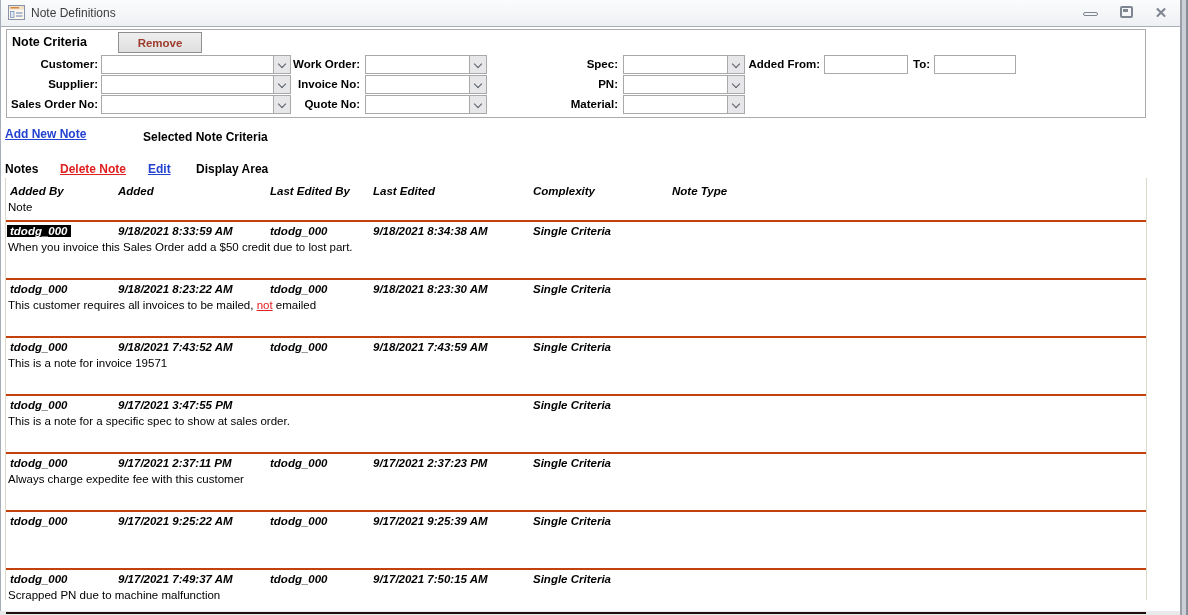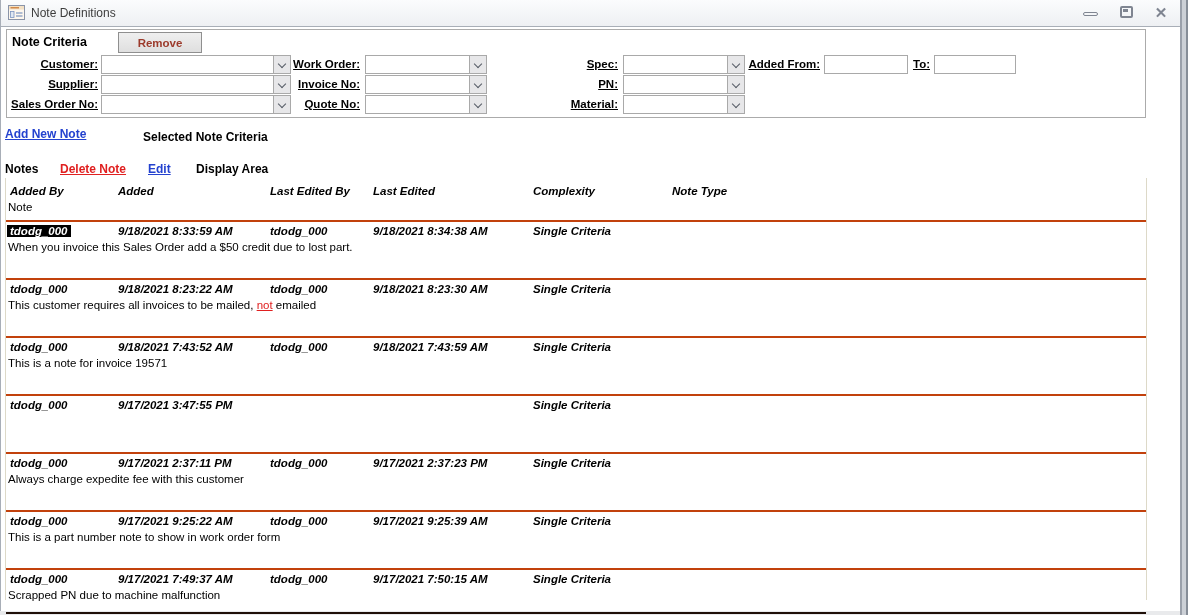--- a/index.html
+++ b/index.html
@@ -21,21 +21,21 @@
   .win-right{position:absolute;right:0;top:0;width:8px;height:615px;background:#ccd0d6;
              border-left:2px solid #9aa0aa;border-right:2px solid #868d97;box-sizing:border-box;}
   .win-bottom{position:absolute;left:0;bottom:0;height:4px;width:1180px;background:#e9eaec;}
   
   .panel{position:absolute;left:6px;top:29px;width:1140px;height:89px;border:1px solid #ababab;box-sizing:border-box;background:#fff;}
   .section-label{position:absolute;left:12px;top:35px;font-size:12.5px;font-weight:bold;}
   .remove-filter{position:absolute;left:118px;top:32px;width:84px;height:21px;
                  background:linear-gradient(#efefef,#dfdfdf);border:1px solid #8f8f8f;
                  font-size:11.5px;font-weight:bold;color:#9c3a2b;text-align:center;line-height:19px;
                  box-sizing:border-box;cursor:pointer;}
-  .lbl{position:absolute;font-weight:bold;font-size:11.5px;height:19px;line-height:19px;white-space:nowrap;text-decoration:underline;}
+  .lbl{position:absolute;font-weight:bold;font-size:11.5px;height:19px;line-height:19px;white-space:nowrap;}
   .combo{position:absolute;height:19px;border:1px solid #a9a9a9;background:#fff;box-sizing:border-box;}
   .combo-btn{position:absolute;right:0;top:0;width:17px;height:17px;background:#e7e7e9;border-left:1px solid #a9a9a9;box-sizing:border-box;cursor:pointer;}
   .combo-btn::after{content:"";position:absolute;left:5px;top:5px;width:5px;height:5px;
                     border-right:1.5px solid #565c66;border-bottom:1.5px solid #565c66;transform:rotate(45deg);}
   .tinput{position:absolute;height:19px;border:1px solid #a9a9a9;background:#fff;box-sizing:border-box;
           font-family:"Liberation Sans",sans-serif;font-size:11.5px;padding:0 3px;}
   .r1{top:55px}.r2{top:75px}.r3{top:95px}
   .lr1{top:55px}.lr2{top:75px}.lr3{top:95px}
   
   .link{position:absolute;font-size:12px;font-weight:bold;text-decoration:underline;cursor:pointer;white-space:nowrap;}
@@ -182,38 +182,38 @@
         <span class="meta c5"></span>
         <div class="note-text"><span>This is a note for invoice 19571</span></div>
       </div>
       <div class="note-row">
         <span class="meta c0">tdodg_000</span>
         <span class="meta c1">9/17/2021 3:47:55 PM</span>
         <span class="meta c2"></span>
         <span class="meta c3"></span>
         <span class="meta c4">Single Criteria</span>
         <span class="meta c5"></span>
+        <div class="note-text"><span>This is a note for a specific spec to show at sales order.</span></div>
       </div>
       <div class="note-row">
         <span class="meta c0">tdodg_000</span>
         <span class="meta c1">9/17/2021 2:37:11 PM</span>
         <span class="meta c2">tdodg_000</span>
         <span class="meta c3">9/17/2021 2:37:23 PM</span>
         <span class="meta c4">Single Criteria</span>
         <span class="meta c5"></span>
         <div class="note-text"><span>Always charge expedite fee with this customer</span></div>
       </div>
       <div class="note-row">
         <span class="meta c0">tdodg_000</span>
         <span class="meta c1">9/17/2021 9:25:22 AM</span>
         <span class="meta c2">tdodg_000</span>
         <span class="meta c3">9/17/2021 9:25:39 AM</span>
         <span class="meta c4">Single Criteria</span>
         <span class="meta c5"></span>
-        <div class="note-text"><span>This is a part number note to show in work order form</span></div>
       </div>
       <div class="note-row">
         <span class="meta c0">tdodg_000</span>
         <span class="meta c1">9/17/2021 7:49:37 AM</span>
         <span class="meta c2">tdodg_000</span>
         <span class="meta c3">9/17/2021 7:50:15 AM</span>
         <span class="meta c4">Single Criteria</span>
         <span class="meta c5"></span>
         <div class="note-text"><span>Scrapped PN due to machine malfunction</span></div>
       </div>

